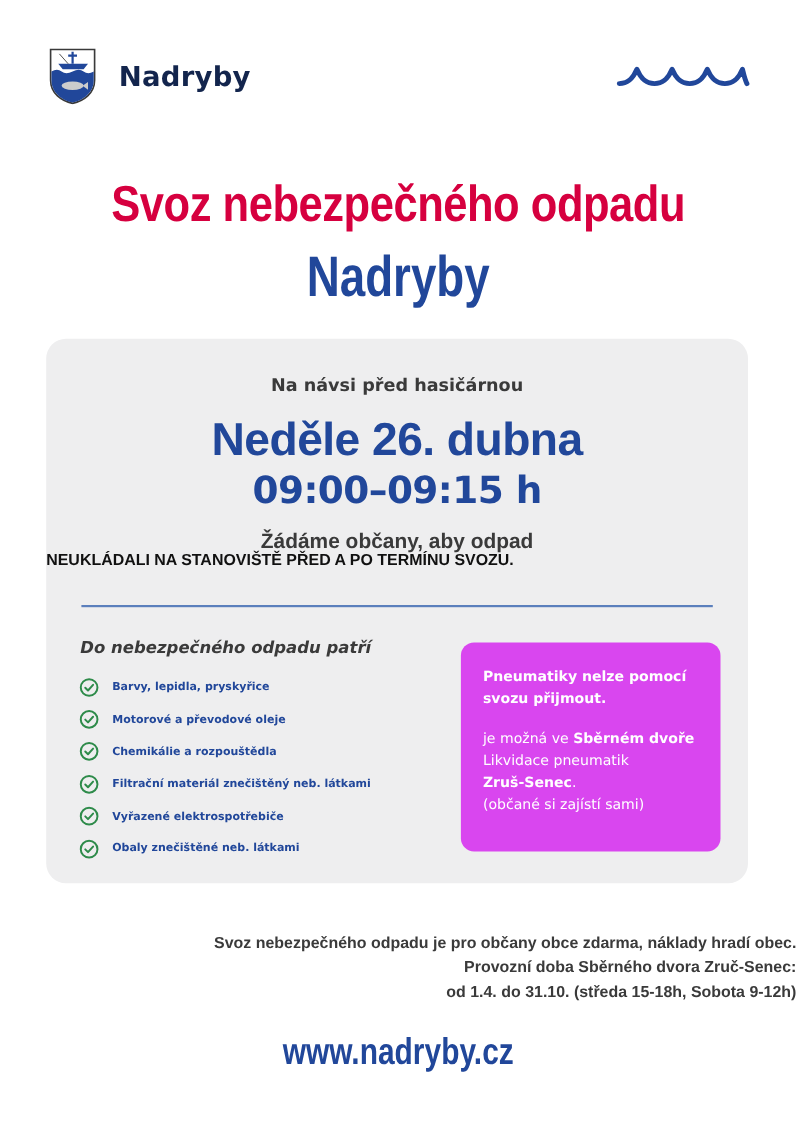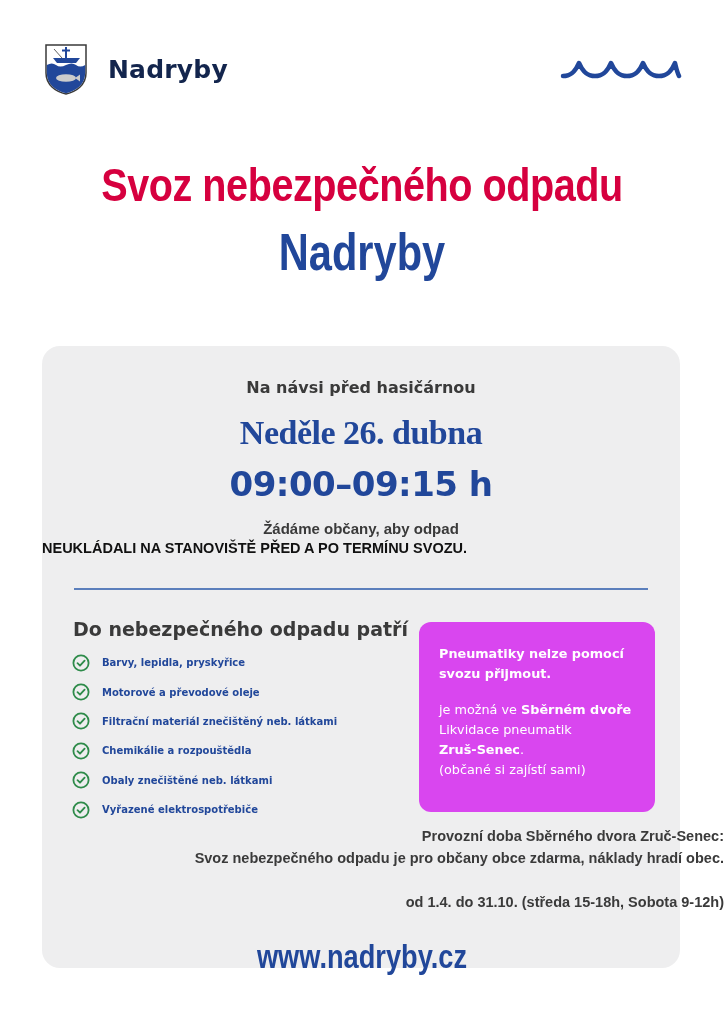--- a/index.html
+++ b/index.html
@@ -7,41 +7,41 @@
   body { position: relative; font-family: "Liberation Sans", sans-serif; }
 
   .header-logo { position: absolute; left: 44px; top: 43px; display: flex; align-items: center; }
   .crest { width: 44px; height: 52px; }
   .brand-name { margin-left: 20px; font-family: "DejaVu Sans", sans-serif; font-weight: bold; font-size: 25px; color: #13254d; letter-spacing: 0.2px; }
   .waves { position: absolute; left: 560px; top: 58px; width: 122px; height: 24px; }
 
   .title-main { position: absolute; left: 0; top: 158px; width: 724px; text-align: center; font-family: "Liberation Sans", sans-serif; font-weight: bold; font-size: 46px; color: #d6003f; transform: scaleX(0.86); letter-spacing: -0.5px; }
   .title-sub { position: absolute; left: 0; top: 222px; width: 724px; text-align: center; font-family: "Liberation Sans", sans-serif; font-weight: bold; font-size: 52px; color: #21479a; transform: scaleX(0.8); }
 
-  .info-panel { position: absolute; left: 42px; top: 346px; width: 638px; height: 622px; background: #eeeeef; border-radius: 18px; }
+  .info-panel { position: absolute; left: 42px; top: 308px; width: 638px; height: 495px; background: #eeeeef; border-radius: 18px; }
   .location { position: absolute; left: 0; top: 32px; width: 638px; text-align: center; font-family: "DejaVu Sans", sans-serif; font-weight: bold; font-size: 16px; color: #3a3a3a; }
-  .date { position: absolute; left: 0; top: 68px; width: 638px; text-align: center; font-family: Liberation Serif, serif; font-weight: bold; font-size: 34px; color: #21479a; letter-spacing: -0.5px; }
+  .date { position: absolute; left: 0; top: 68px; width: 638px; text-align: center; font-family: Liberation Sans, sans-serif; font-weight: bold; font-size: 42px; color: #21479a; letter-spacing: -0.5px; }
   .time { position: absolute; left: 0; top: 118px; width: 638px; text-align: center; font-family: "DejaVu Sans", sans-serif; font-weight: bold; font-size: 34px; color: #21479a; letter-spacing: -0.5px; }
-  .request-1 { position: absolute; left: 0; top: 174px; width: 638px; text-align: center; font-family: "Liberation Sans", sans-serif; font-weight: bold; font-size: 15px; color: #3a3a3a; }
+  .request-1 { position: absolute; left: 0; top: 174px; width: 638px; text-align: center; font-family: "Liberation Sans", sans-serif; font-weight: bold; font-size: 19px; color: #3a3a3a; }
   .request-2 { position: absolute; left: 0; top: 194px; width: 638px; font-family: "Liberation Sans", sans-serif; font-weight: bold; font-size: 14.5px; color: #111111; }
   .divider { position: absolute; left: 32px; top: 242px; width: 574px; height: 2px; background: #5b7fbc; }
 
-  .list-heading { position: absolute; left: 31px; top: 272px; font-family: "DejaVu Sans", sans-serif; font-weight: bold; font-size: 19px; color: #3a3a3a; }
+  .list-heading { position: absolute; left: 31px; top: 272px; font-family: "DejaVu Sans", sans-serif; font-weight: bold; font-size: 15px; color: #3a3a3a; font-style: italic; }
   .list { position: absolute; left: 30px; top: 302px; list-style: none; }
   .list li { display: flex; align-items: center; height: 29.4px; }
   .check { width: 18px; height: 18px; margin-right: 12px; flex: none; }
   .item-label { font-family: "DejaVu Sans", sans-serif; font-weight: bold; font-size: 10px; color: #21479a; white-space: nowrap; }
 
   .tire-box { position: absolute; left: 377px; top: 276px; width: 236px; height: 190px; background: #d946ef; border-radius: 12px; padding: 22px 20px; color: #ffffff; font-family: "DejaVu Sans", sans-serif; font-size: 12.8px; line-height: 20px; }
   .tire-box .strong { font-weight: bold; }
   .tire-gap { height: 16px; }
 
   .footer-1, .footer-2, .footer-3 { position: absolute; left: 0; width: 724px; text-align: right; font-family: "Liberation Sans", sans-serif; font-weight: bold; font-size: 14.5px; color: #3a3a3a; }
   .footer-1 { top: 850px; }
-  .footer-2 { top: 828px; }
+  .footer-2 { top: 872px; }
   .footer-3 { top: 894px; }
   .website { position: absolute; left: 0; top: 937px; width: 724px; text-align: center; font-family: "Liberation Sans", sans-serif; font-weight: bold; font-size: 34px; color: #21479a; transform: scaleX(0.8); }
 </style>
 </head>
 <body>
 
 <div class="header-logo">
   <svg class="crest" viewBox="0 0 44 52">
     <path d="M2 2 H42 V30 C42 42 32 49 22 51 C12 49 2 42 2 30 Z" fill="#ffffff" stroke="#3a3a3a" stroke-width="1.5"></path>
     <path d="M2.8 22 Q8 19 12 22 T22 22 T32 22 T41.2 22 V30 C41.2 41.5 31.5 48.3 22 50.2 C12.5 48.3 2.8 41.5 2.8 30 Z" fill="#21479a"></path>
@@ -84,42 +84,42 @@
           <circle cx="9" cy="9" r="7.6" fill="none" stroke="#2e8b4a" stroke-width="1.8"></circle>
           <path d="M5.5 9.2 L8 11.7 L12.6 6.6" fill="none" stroke="#2e8b4a" stroke-width="1.8" stroke-linecap="round" stroke-linejoin="round"></path>
         </svg>
       <span class="item-label">Motorové a převodové oleje</span>
     </li>
     <li>
       <svg class="check" viewBox="0 0 18 18">
           <circle cx="9" cy="9" r="7.6" fill="none" stroke="#2e8b4a" stroke-width="1.8"></circle>
           <path d="M5.5 9.2 L8 11.7 L12.6 6.6" fill="none" stroke="#2e8b4a" stroke-width="1.8" stroke-linecap="round" stroke-linejoin="round"></path>
         </svg>
+      <span class="item-label">Chemikálie a rozpouštědla</span>
+    </li>
+    <li>
+      <svg class="check" viewBox="0 0 18 18">
+          <circle cx="9" cy="9" r="7.6" fill="none" stroke="#2e8b4a" stroke-width="1.8"></circle>
+          <path d="M5.5 9.2 L8 11.7 L12.6 6.6" fill="none" stroke="#2e8b4a" stroke-width="1.8" stroke-linecap="round" stroke-linejoin="round"></path>
+        </svg>
       <span class="item-label">Filtrační materiál znečištěný neb. látkami</span>
     </li>
     <li>
       <svg class="check" viewBox="0 0 18 18">
           <circle cx="9" cy="9" r="7.6" fill="none" stroke="#2e8b4a" stroke-width="1.8"></circle>
           <path d="M5.5 9.2 L8 11.7 L12.6 6.6" fill="none" stroke="#2e8b4a" stroke-width="1.8" stroke-linecap="round" stroke-linejoin="round"></path>
         </svg>
-      <span class="item-label">Chemikálie a rozpouštědla</span>
+      <span class="item-label">Vyřazené elektrospotřebiče</span>
     </li>
     <li>
       <svg class="check" viewBox="0 0 18 18">
           <circle cx="9" cy="9" r="7.6" fill="none" stroke="#2e8b4a" stroke-width="1.8"></circle>
           <path d="M5.5 9.2 L8 11.7 L12.6 6.6" fill="none" stroke="#2e8b4a" stroke-width="1.8" stroke-linecap="round" stroke-linejoin="round"></path>
         </svg>
       <span class="item-label">Obaly znečištěné neb. látkami</span>
-    </li>
-    <li>
-      <svg class="check" viewBox="0 0 18 18">
-          <circle cx="9" cy="9" r="7.6" fill="none" stroke="#2e8b4a" stroke-width="1.8"></circle>
-          <path d="M5.5 9.2 L8 11.7 L12.6 6.6" fill="none" stroke="#2e8b4a" stroke-width="1.8" stroke-linecap="round" stroke-linejoin="round"></path>
-        </svg>
-      <span class="item-label">Vyřazené elektrospotřebiče</span>
     </li>
   </ul>
 
   <div class="tire-box">
     <div class="strong">Pneumatiky nelze pomocí</div>
     <div class="strong">svozu přijmout.</div>
     <div class="tire-gap"></div>
     <div><span>je možná ve </span><span class="strong">Sběrném dvoře</span></div>
     <div>Likvidace pneumatik</div>
     <div><span class="strong">Zruš-Senec</span><span>.</span></div>

